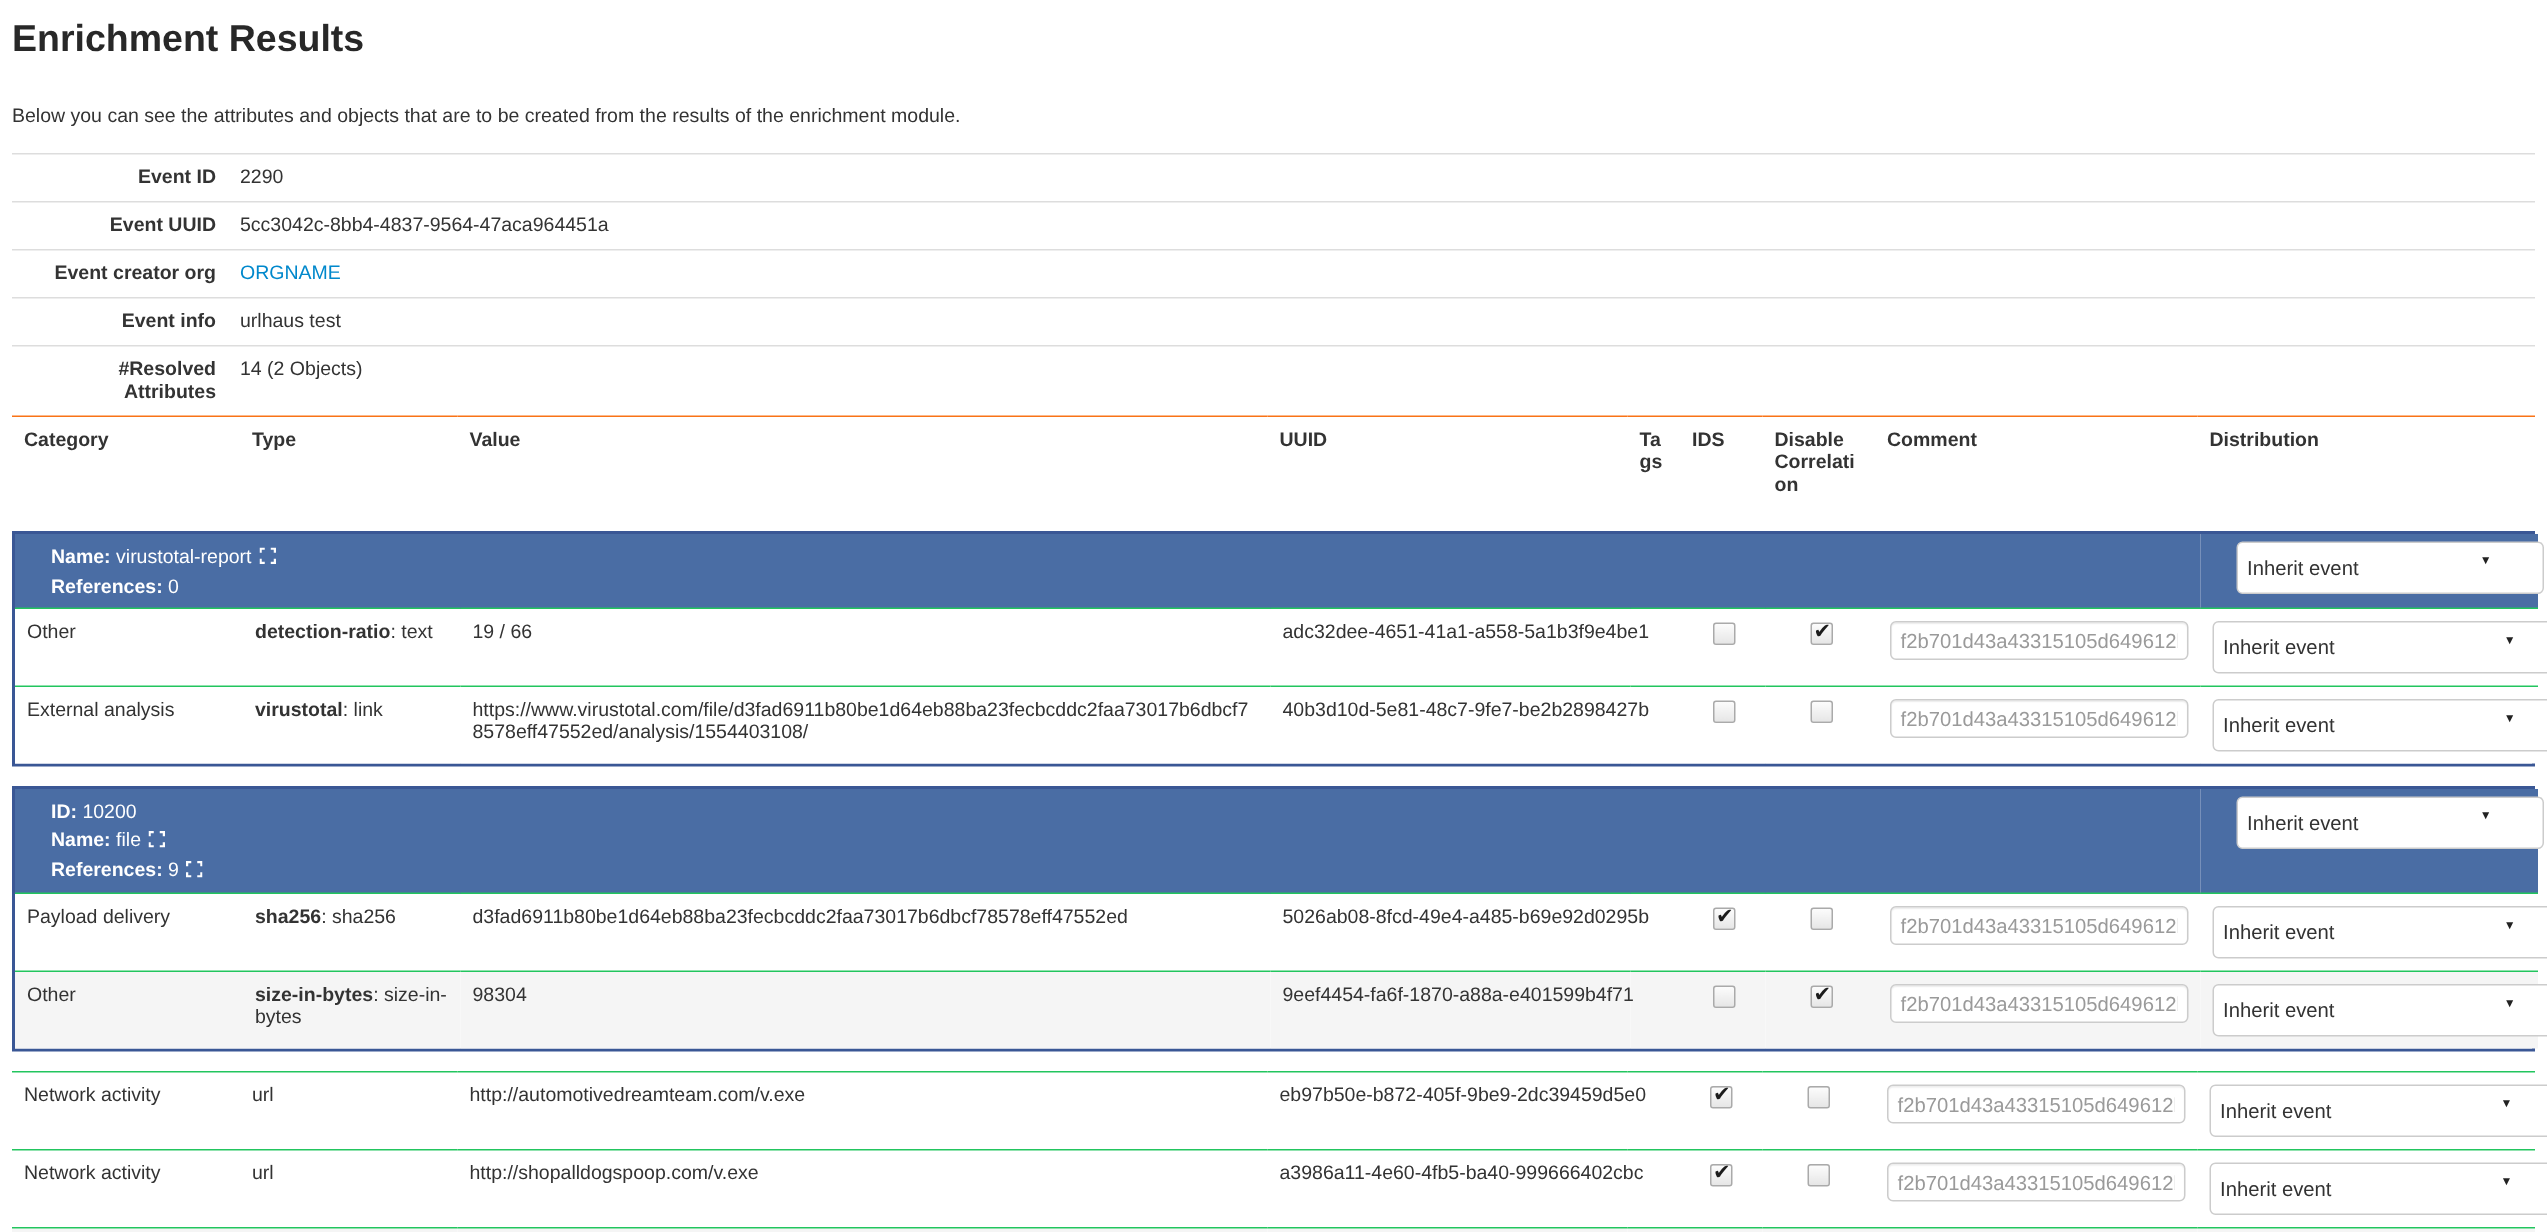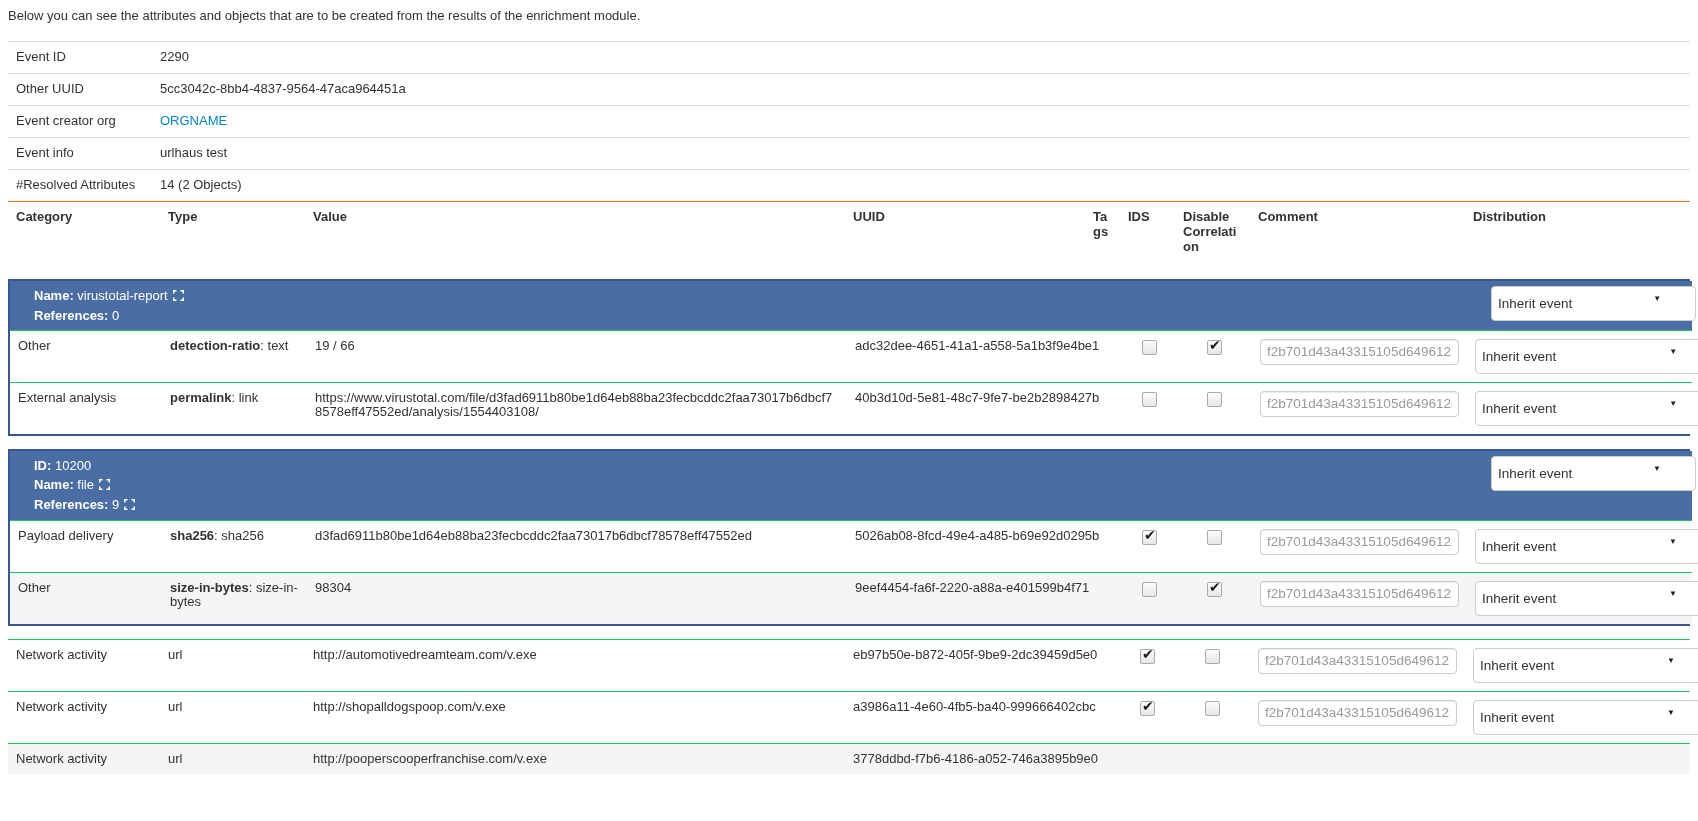--- a/index.html
+++ b/index.html
@@ -9,21 +9,21 @@
 
   h1.page-title { font-size:25px; font-weight:bold; color:#282828; margin:4px 0 28px 0; letter-spacing:0; }
   p.page-desc { margin:0 0 18px 0; font-size:13px; color:#333; }
 
   table { border-collapse:collapse; table-layout:fixed; }
   td, th { padding:8px; text-align:left; vertical-align:top; font-size:13px; line-height:1.15; word-wrap:break-word; }
 
   
   .meta-table { width:1682px; }
   .meta-table tr { border-top:1px solid #ddd; background:#fff; }
-  .meta-table td.lbl { font-weight:normal; width:144px; }
+  .meta-table td.lbl { font-weight:bold; width:144px;text-align:right; }
   a.org-link { color:#0088cc; text-decoration:none; }
 
   
   .cols col:nth-child(1){width:152px;} .cols col:nth-child(2){width:145px;}
   .cols col:nth-child(3){width:540px;} .cols col:nth-child(4){width:240px;}
   .cols col:nth-child(5){width:35px;}  .cols col:nth-child(6){width:55px;}
   .cols col:nth-child(7){width:75px;}  .cols col:nth-child(8){width:215px;}
   .cols col:nth-child(9){width:225px;}
 
   .hdr-table { width:1682px; margin-bottom:10px; }
@@ -59,34 +59,35 @@
         color:#333; font-family:"Liberation Sans",sans-serif; }
   .select-arrow { position:absolute; right:7px; top:8px; font-size:8px; color:#222; pointer-events:none; }
 
   .loose-table { width:1682px; }
 </style>
 </head>
 <body>
 
 <div class="page">
 
+  <h1 class="page-title">Enrichment Results</h1>
   <p class="page-desc">Below you can see the attributes and objects that are to be created from the results of the enrichment module.</p>
 
   <table class="meta-table">
     <colgroup>
         <col style="width:144px">
         <col>
       </colgroup>
     <tbody>
         <tr>
           <td class="lbl">Event ID</td>
           <td>2290</td>
         </tr>
         <tr>
-          <td class="lbl">Other UUID</td>
+          <td class="lbl">Event UUID</td>
           <td>5cc3042c-8bb4-4837-9564-47aca964451a</td>
         </tr>
         <tr>
           <td class="lbl">Event creator org</td>
           <td><a class="org-link" href="#">ORGNAME</a></td>
         </tr>
         <tr>
           <td class="lbl">Event info</td>
           <td>urlhaus test</td>
         </tr>
@@ -158,21 +159,21 @@
               <td></td>
               <td class="chk"><span class="cb"></span></td>
               <td class="chk"><span class="cb checked"></span></td>
               <td><input class="comment" type="text" placeholder="f2b701d43a43315105d649612b2" style=""></td>
               <td>
                 <div class="select-wrap"><select><option>Inherit event</option></select><span class="select-arrow">▼</span></div>
               </td>
             </tr>
             <tr class="attr-row">
               <td>External analysis</td>
-              <td><b>permalink</b>: link</td>
+              <td><b>virustotal</b>: link</td>
               <td class="val">https://www.virustotal.com/file/d3fad6911b80be1d64eb88ba23fecbcddc2faa73017b6dbcf78578eff47552ed/analysis/1554403108/</td>
               <td class="uuid">40b3d10d-5e81-48c7-9fe7-be2b2898427b</td>
               <td></td>
               <td class="chk"><span class="cb"></span></td>
               <td class="chk"><span class="cb"></span></td>
               <td><input class="comment" type="text" placeholder="f2b701d43a43315105d649612b2" style=""></td>
               <td>
                 <div class="select-wrap"><select><option>Inherit event</option></select><span class="select-arrow">▼</span></div>
               </td>
             </tr>
@@ -217,21 +218,21 @@
               <td class="chk"><span class="cb"></span></td>
               <td><input class="comment" type="text" placeholder="f2b701d43a43315105d649612b2" style=""></td>
               <td>
                 <div class="select-wrap"><select><option>Inherit event</option></select><span class="select-arrow">▼</span></div>
               </td>
             </tr>
             <tr class="attr-row striped">
               <td>Other</td>
               <td><b>size-in-bytes</b>: size-in-bytes</td>
               <td class="val">98304</td>
-              <td class="uuid">9eef4454-fa6f-2220-a88a-e401599b4f71</td>
+              <td class="uuid">9eef4454-fa6f-1870-a88a-e401599b4f71</td>
               <td></td>
               <td class="chk"><span class="cb"></span></td>
               <td class="chk"><span class="cb checked"></span></td>
               <td><input class="comment" type="text" placeholder="f2b701d43a43315105d649612b2" style=""></td>
               <td>
                 <div class="select-wrap"><select><option>Inherit event</option></select><span class="select-arrow">▼</span></div>
               </td>
             </tr>
           </tbody>
         </table>

